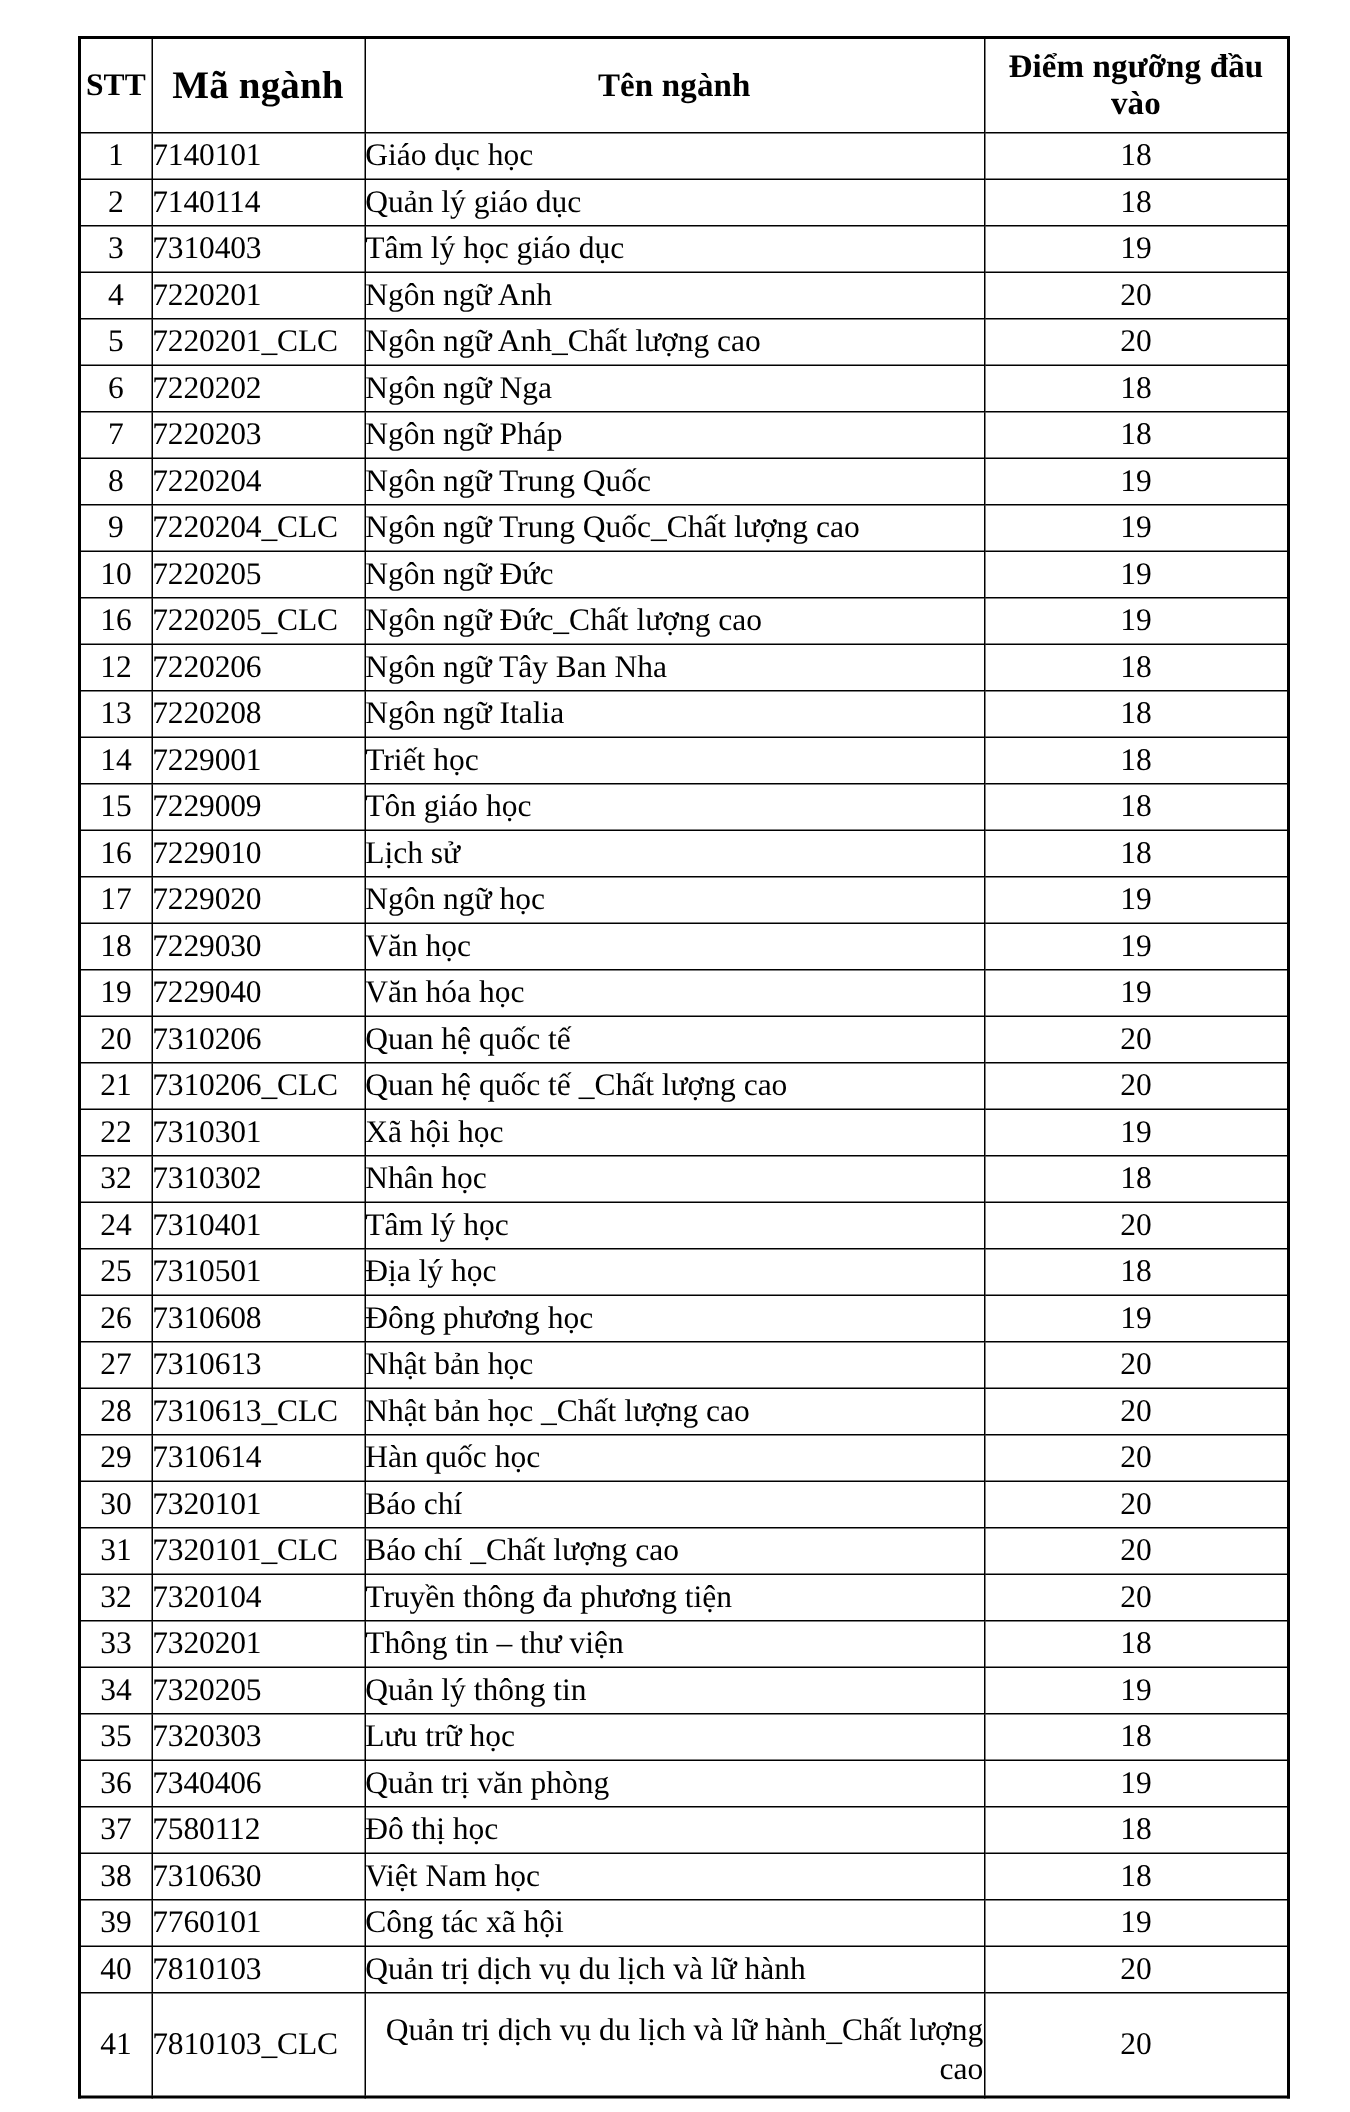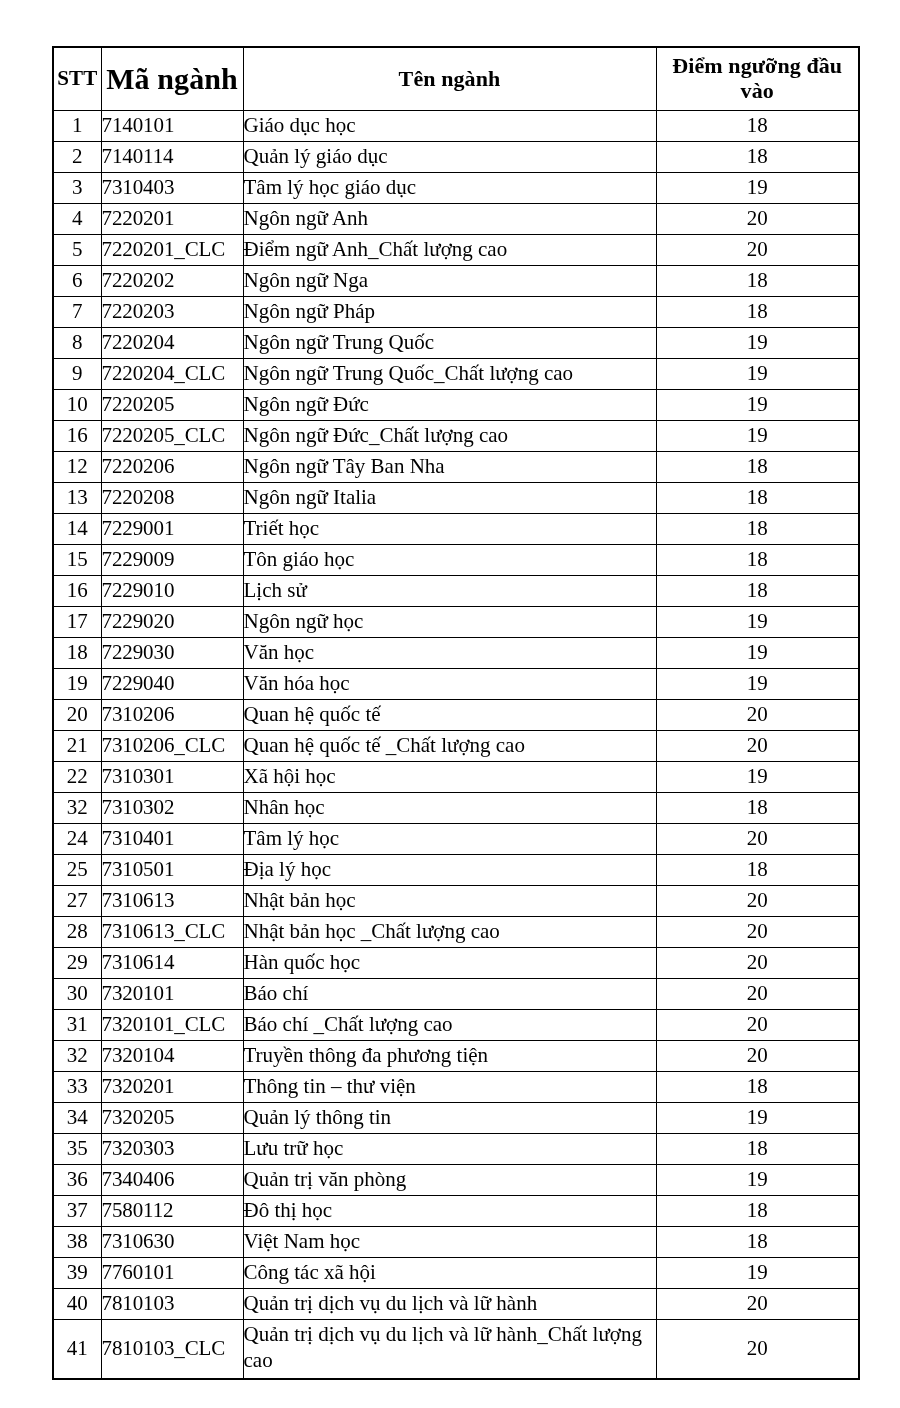--- a/index.html
+++ b/index.html
@@ -19,21 +19,21 @@
   .page {
     position: relative;
     width: 900px;
     height: 1408px;
     box-sizing: border-box;
   }
 
   .table-wrap {
     position: absolute;
     left: 52px;
-    top: 46px;
+    top: 24px;
     width: 806px;
   }
 
   table.score-table {
     border-collapse: collapse;
     table-layout: fixed;
     width: 806px;
     border: 2px solid #000000;
   }
 
@@ -53,21 +53,21 @@
 
   
   thead th {
     font-weight: bold;
     text-align: center;
     height: 62px;
     padding: 2px 4px;
     letter-spacing: 0.1px;
   }
   thead th.th-stt  { font-size: 21px; }
-  thead th.th-ma   { font-size: 30px; }
+  thead th.th-ma   { font-size: 26px; }
   thead th.th-ten  { font-size: 22px; }
   thead th.th-diem { font-size: 22px; margin-top: 13px; }
 
   
   tbody td {
     height: 30px;
   }
   td.c-stt {
     text-align: center;
     font-size: 21px;
@@ -89,22 +89,23 @@
   td.c-diem {
     text-align: center;
     font-size: 21px;
   }
 
   tbody tr.tall td {
     height: 56px;
   }
   tbody tr.tall td.c-ten {
     line-height: 1.22;
-    padding-top: 0;
+    padding-top: 10px;
     padding-bottom: 2px;
+    text-align: right;
   }
 </style>
 </head>
 <body>
 
 <div class="page">
   <div class="table-wrap">
     <table class="score-table">
       <colgroup>
         <col class="col-stt">
@@ -145,21 +146,21 @@
           </tr>
           <tr>
             <td class="c-stt">4</td>
             <td class="c-ma">7220201</td>
             <td class="c-ten">Ngôn ngữ Anh</td>
             <td class="c-diem">20</td>
           </tr>
           <tr>
             <td class="c-stt">5</td>
             <td class="c-ma">7220201_CLC</td>
-            <td class="c-ten">Điểm ngữ Anh_Chất lượng cao</td>
+            <td class="c-ten">Ngôn ngữ Anh_Chất lượng cao</td>
             <td class="c-diem">20</td>
           </tr>
           <tr>
             <td class="c-stt">6</td>
             <td class="c-ma">7220202</td>
             <td class="c-ten">Ngôn ngữ Nga</td>
             <td class="c-diem">18</td>
           </tr>
           <tr>
             <td class="c-stt">7</td>
@@ -267,20 +268,26 @@
             <td class="c-stt">24</td>
             <td class="c-ma">7310401</td>
             <td class="c-ten">Tâm lý học</td>
             <td class="c-diem">20</td>
           </tr>
           <tr>
             <td class="c-stt">25</td>
             <td class="c-ma">7310501</td>
             <td class="c-ten">Địa lý học</td>
             <td class="c-diem">18</td>
+          </tr>
+          <tr>
+            <td class="c-stt">26</td>
+            <td class="c-ma">7310608</td>
+            <td class="c-ten">Đông phương học</td>
+            <td class="c-diem">19</td>
           </tr>
           <tr>
             <td class="c-stt">27</td>
             <td class="c-ma">7310613</td>
             <td class="c-ten">Nhật bản học</td>
             <td class="c-diem">20</td>
           </tr>
           <tr>
             <td class="c-stt">28</td>
             <td class="c-ma">7310613_CLC</td>

